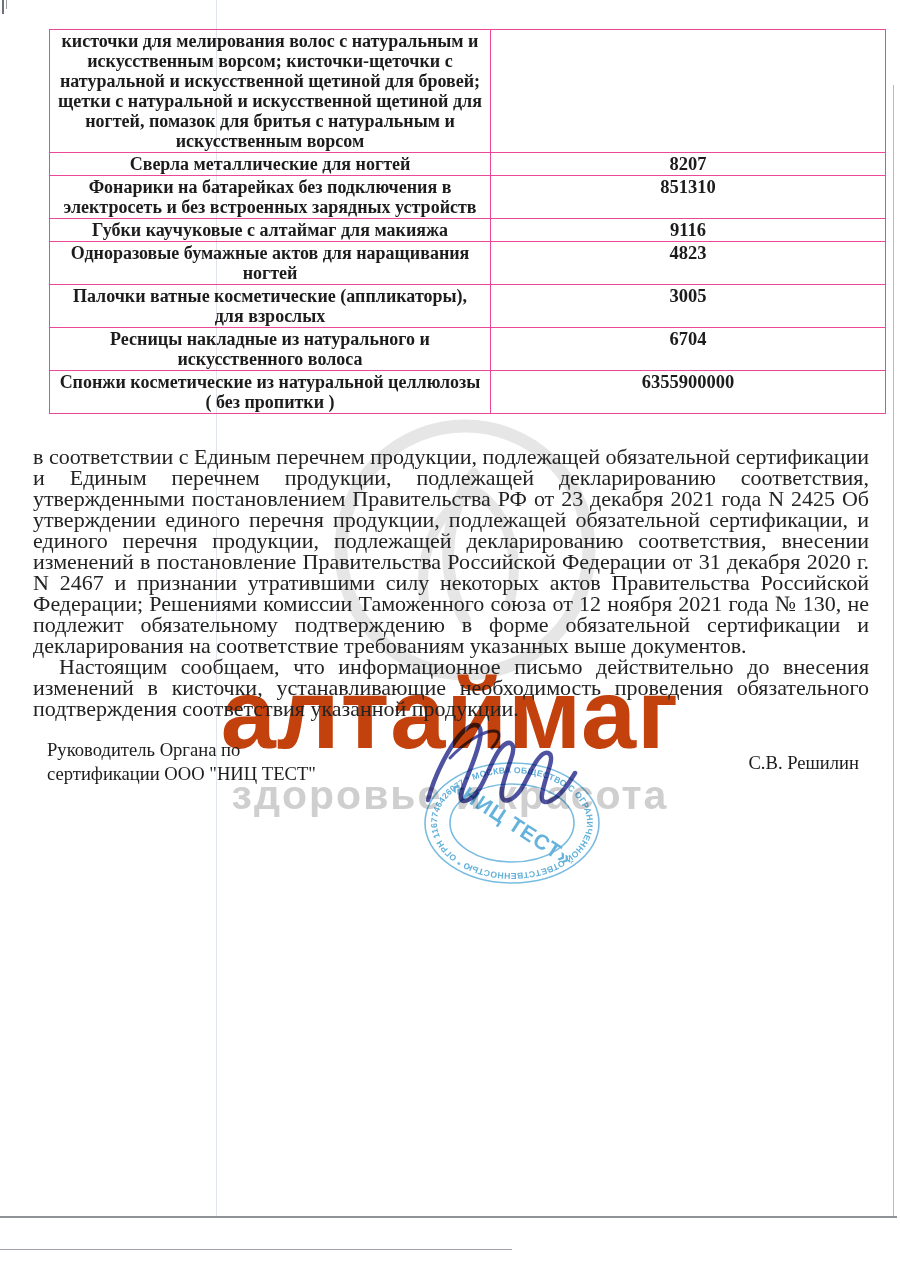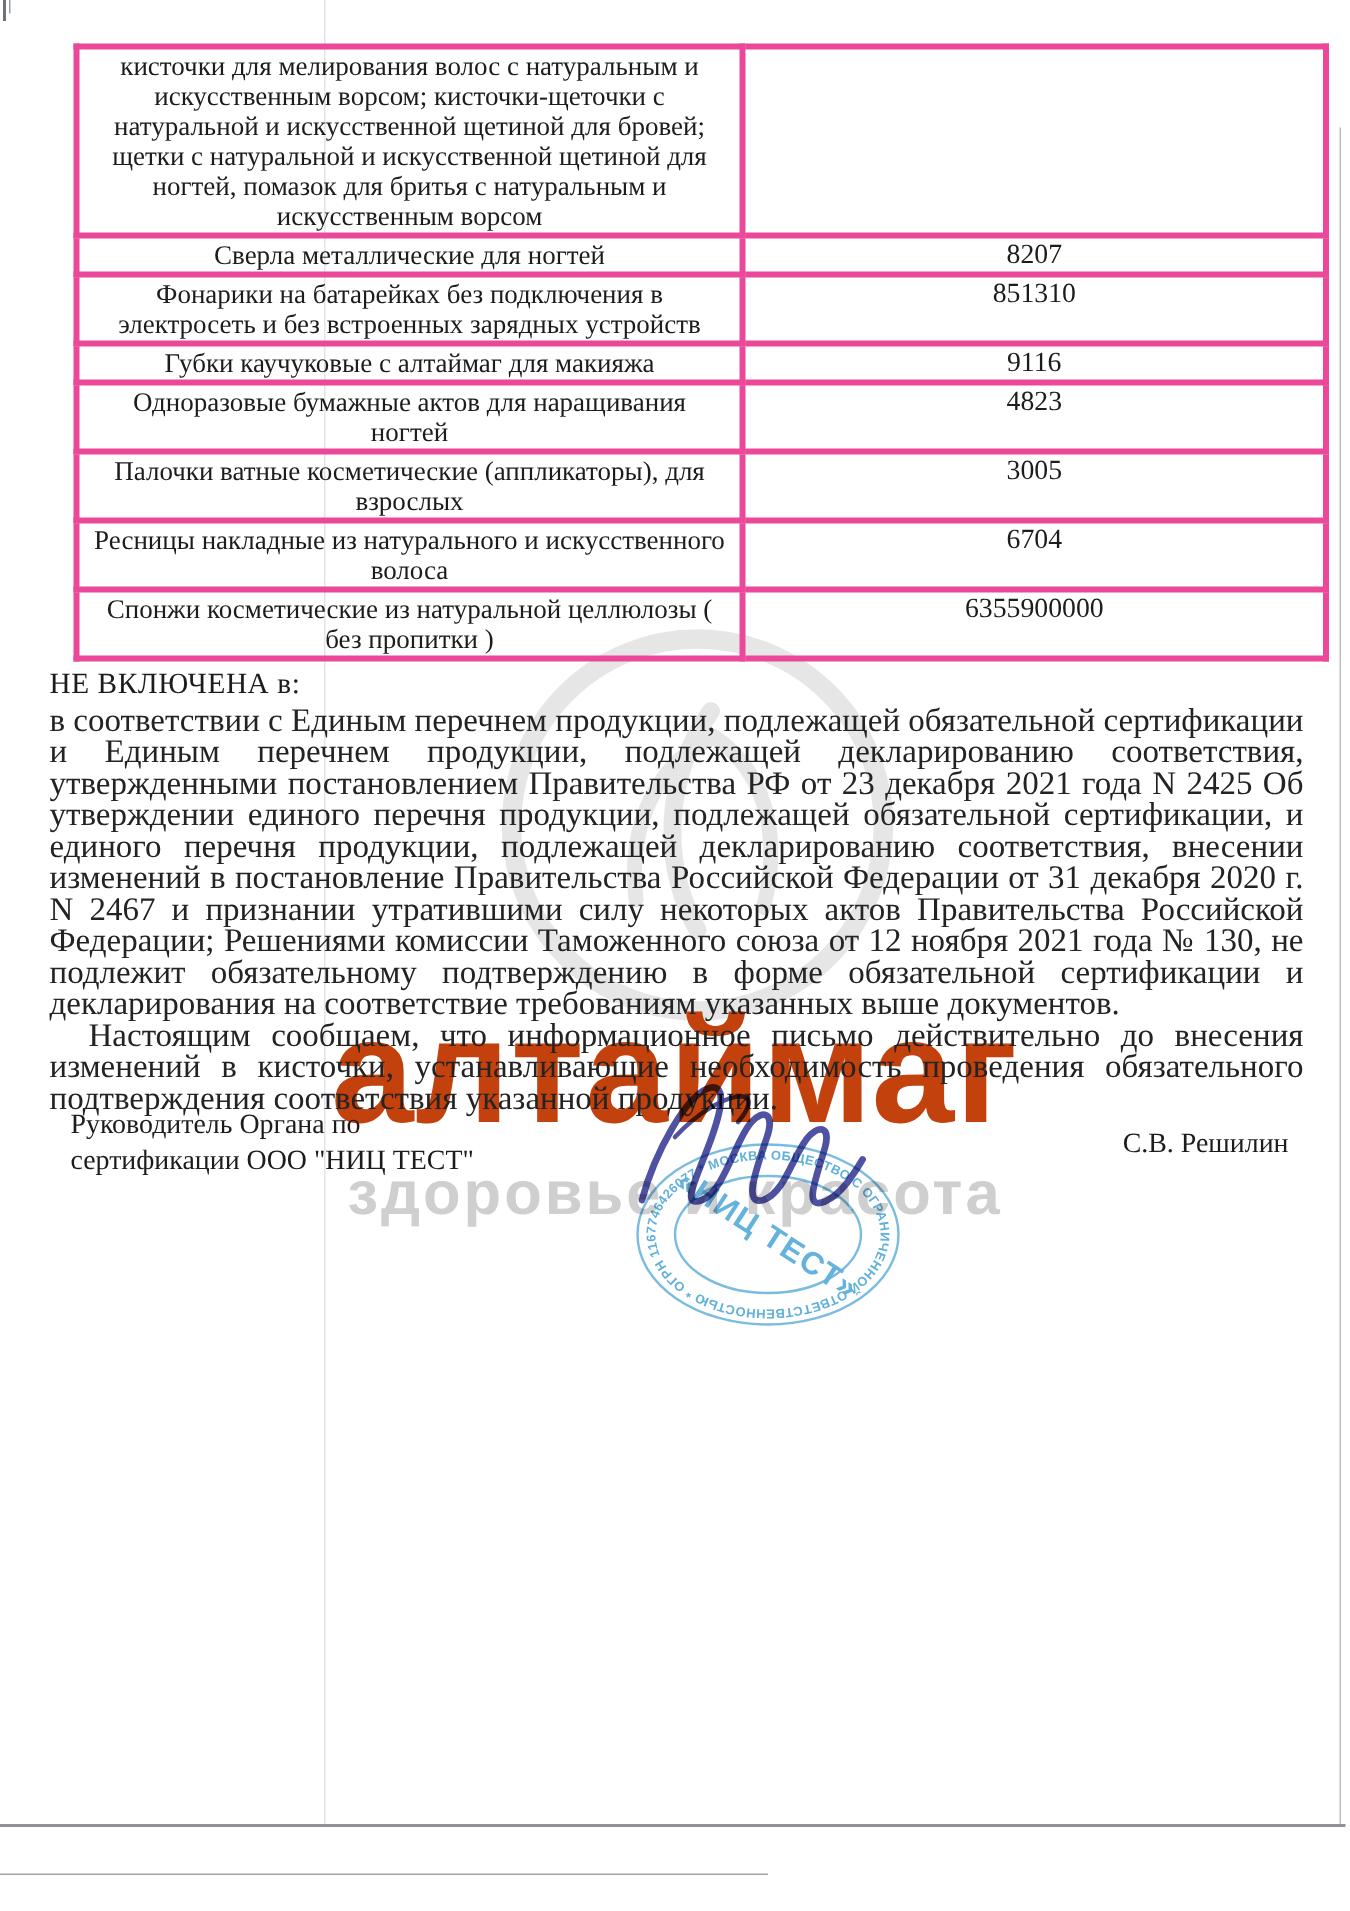--- a/index.html
+++ b/index.html
@@ -17,22 +17,22 @@
 
   
   .wm{position:absolute;left:0;right:0;text-align:center;z-index:1;pointer-events:none;
       font-family:"Liberation Sans","DejaVu Sans",sans-serif;font-weight:700;}
   #wm-logo{position:absolute;left:325px;top:408px;z-index:1;opacity:.65;pointer-events:none;}
   #wm-brand{top:664px;font-size:99px;line-height:1;letter-spacing:1px;color:#c2410c;}
   #wm-tagline{top:775px;font-size:41px;line-height:1;letter-spacing:2px;color:#cfcfcf;}
 
   
   #codes-table{position:absolute;left:49px;top:29px;width:837px;border-collapse:collapse;z-index:2;}
-  #codes-table td{border:4px solid #ec4899;font-size:18px;line-height:20px;text-align:center;
-                  padding:1px 8px;background:transparent;}
+  #codes-table td{border:1px solid #ec4899;font-size:18px;line-height:20px;text-align:center;
+                  padding:1px 8px;background:transparent;font-weight:bold;}
   #codes-table td.name{width:424px;vertical-align:middle;}
   #codes-table td.code{vertical-align:top;font-size:18.5px;margin-left:34px;}
 
   
   #textblock{position:absolute;left:33px;top:446px;width:836px;z-index:2;}
   #not-included-heading{font-size:19.5px;line-height:22px;letter-spacing:.4px;margin:0 0 1px 0;font-weight:400;}
   .para{font-size:22px;line-height:21px;text-align:justify;margin:0;color:#232323;}
   #paragraph-2{text-indent:26px;}
 
   
@@ -102,21 +102,20 @@
         <td class="code">6704</td>
       </tr>
       <tr>
         <td class="name">Спонжи косметические из натуральной целлюлозы ( без пропитки )</td>
         <td class="code">6355900000</td>
       </tr>
     </tbody>
   </table>
 
   <div id="textblock">
-    <p id="not-included-heading">НЕ ВКЛЮЧЕНА в:</p>
     <p class="para" id="paragraph-1">в соответствии с Единым перечнем продукции, подлежащей обязательной сертификации и Единым перечнем продукции, подлежащей декларированию соответствия, утвержденными постановлением Правительства РФ от 23 декабря 2021 года N 2425 Об утверждении единого перечня продукции, подлежащей обязательной сертификации, и единого перечня продукции, подлежащей декларированию соответствия, внесении изменений в постановление Правительства Российской Федерации от 31 декабря 2020 г. N 2467 и признании утратившими силу некоторых актов Правительства Российской Федерации; Решениями комиссии Таможенного союза от 12 ноября 2021 года № 130, не подлежит обязательному подтверждению в форме обязательной сертификации и декларирования на соответствие требованиям указанных выше документов.</p>
     <p class="para" id="paragraph-2">Настоящим сообщаем, что информационное письмо действительно до внесения изменений в кисточки, устанавливающие необходимость проведения обязательного подтверждения соответствия указанной продукции.</p>
   </div>
 
   <div id="sign-row">
     <div id="sign-role">
       <div>Руководитель Органа  по</div>
       <div>сертификации ООО "НИЦ ТЕСТ"</div>
     </div>
     <div id="sign-name">С.В. Решилин</div>

